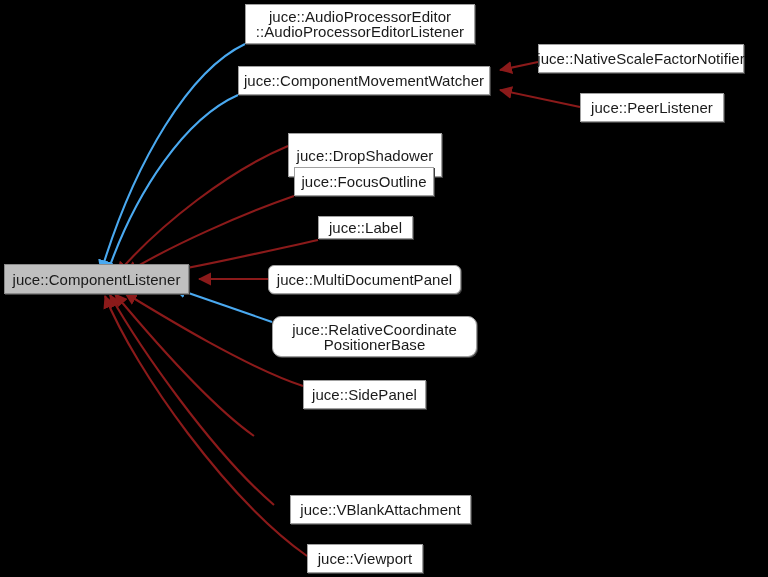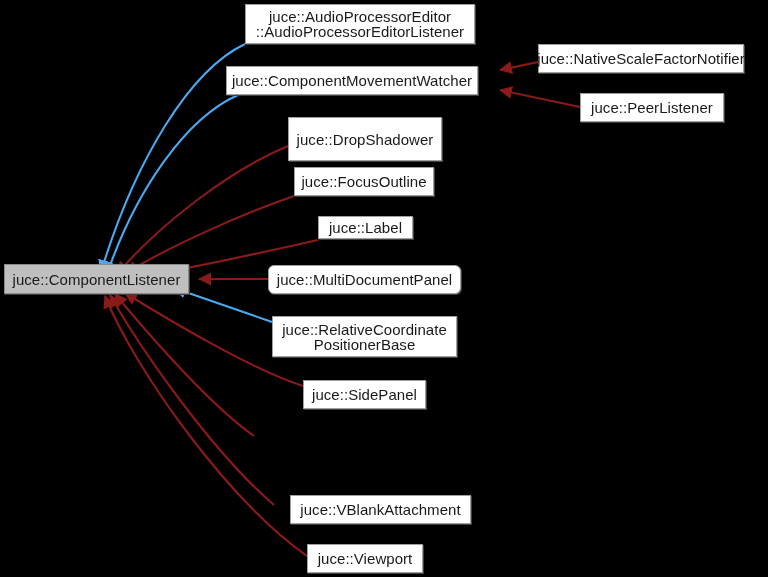--- a/index.html
+++ b/index.html
@@ -95,49 +95,49 @@
 
   <div class="node root" style="left:4px; top:264px; width:185px; height:30px;">
     <span class="node-label">juce::ComponentListener</span>
   </div>
 
   <div class="node" style="left:245px; top:4px; width:230px; height:40px;">
     <span class="node-label">juce::AudioProcessorEditor
 ::AudioProcessorEditorListener</span>
   </div>
 
-  <div class="node" style="left:226px; top:66px; width:252px; height:29px;">
+  <div class="node" style="left:238px; top:66px; width:252px; height:29px;">
     <span class="node-label">juce::ComponentMovementWatcher</span>
   </div>
 
   <div class="node" style="left:538px; top:44px; width:206px; height:29px;">
     <span class="node-label">juce::NativeScaleFactorNotifier</span>
   </div>
 
   <div class="node" style="left:580px; top:93px; width:144px; height:29px;">
     <span class="node-label">juce::PeerListener</span>
   </div>
 
-  <div class="node" style="left:288px; top:117px; width:154px; height:44px;">
+  <div class="node" style="left:288px; top:133px; width:154px; height:44px;">
     <span class="node-label">juce::DropShadower</span>
   </div>
 
   <div class="node" style="left:294px; top:167px; width:140px; height:29px;">
     <span class="node-label">juce::FocusOutline</span>
   </div>
 
   <div class="node" style="left:318px; top:216px; width:95px; height:23px;text-align:right;">
     <span class="node-label">juce::Label</span>
   </div>
 
   <div class="node" style="left:268px; top:265px; width:193px; height:29px;border-radius:6px;">
     <span class="node-label">juce::MultiDocumentPanel</span>
   </div>
 
-  <div class="node" style="left:272px; top:316px; width:185px; height:41px;">
+  <div class="node" style="left:272px; top:316px; width:205px; height:41px;border-radius:9px;">
     <span class="node-label">juce::RelativeCoordinate
 PositionerBase</span>
   </div>
 
   <div class="node" style="left:303px; top:380px; width:123px; height:29px;">
     <span class="node-label">juce::SidePanel</span>
   </div>
 
 
   <div class="node" style="left:290px; top:495px; width:181px; height:29px;">

